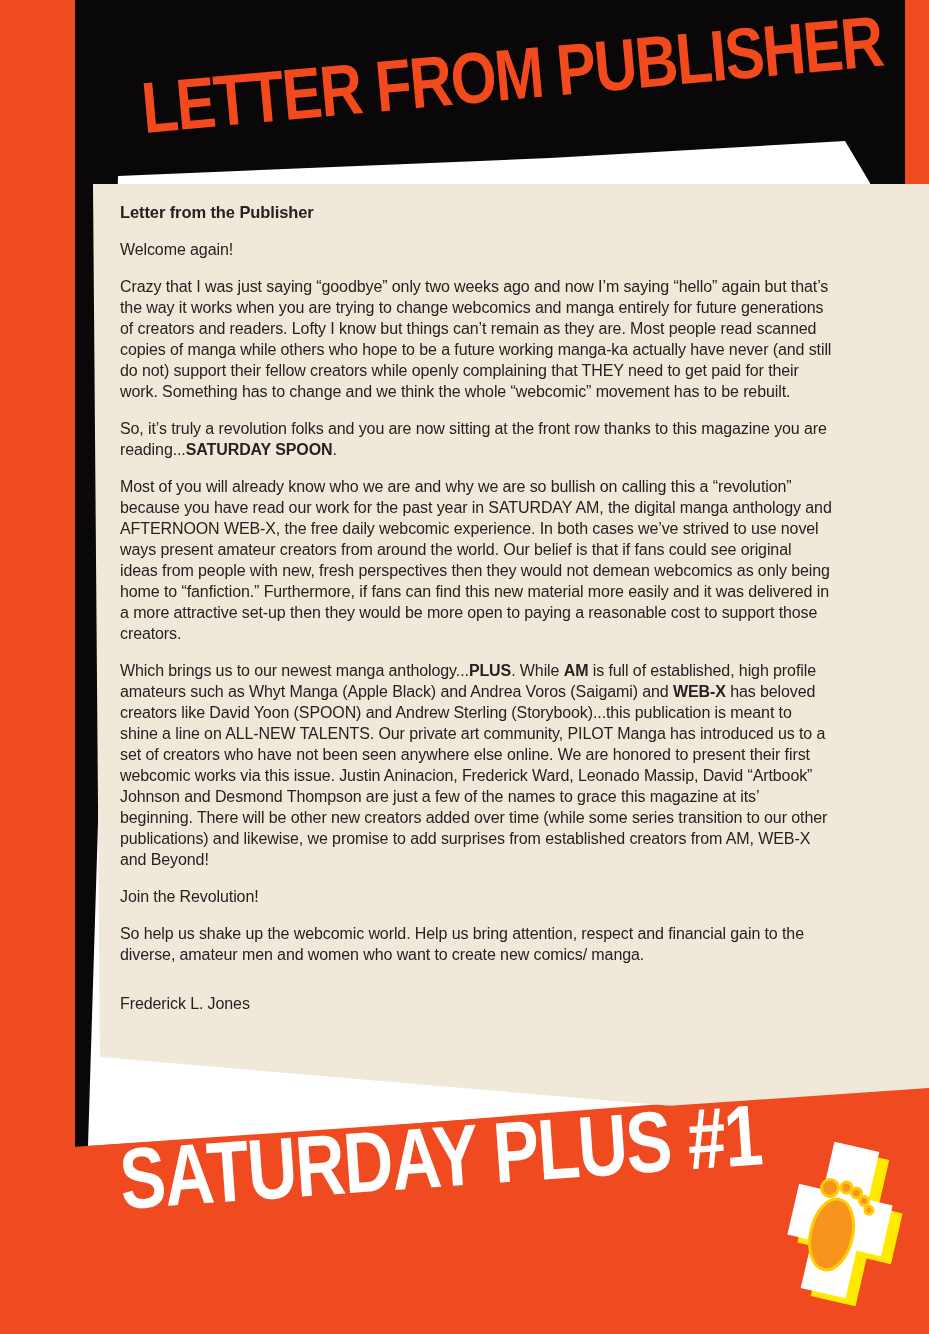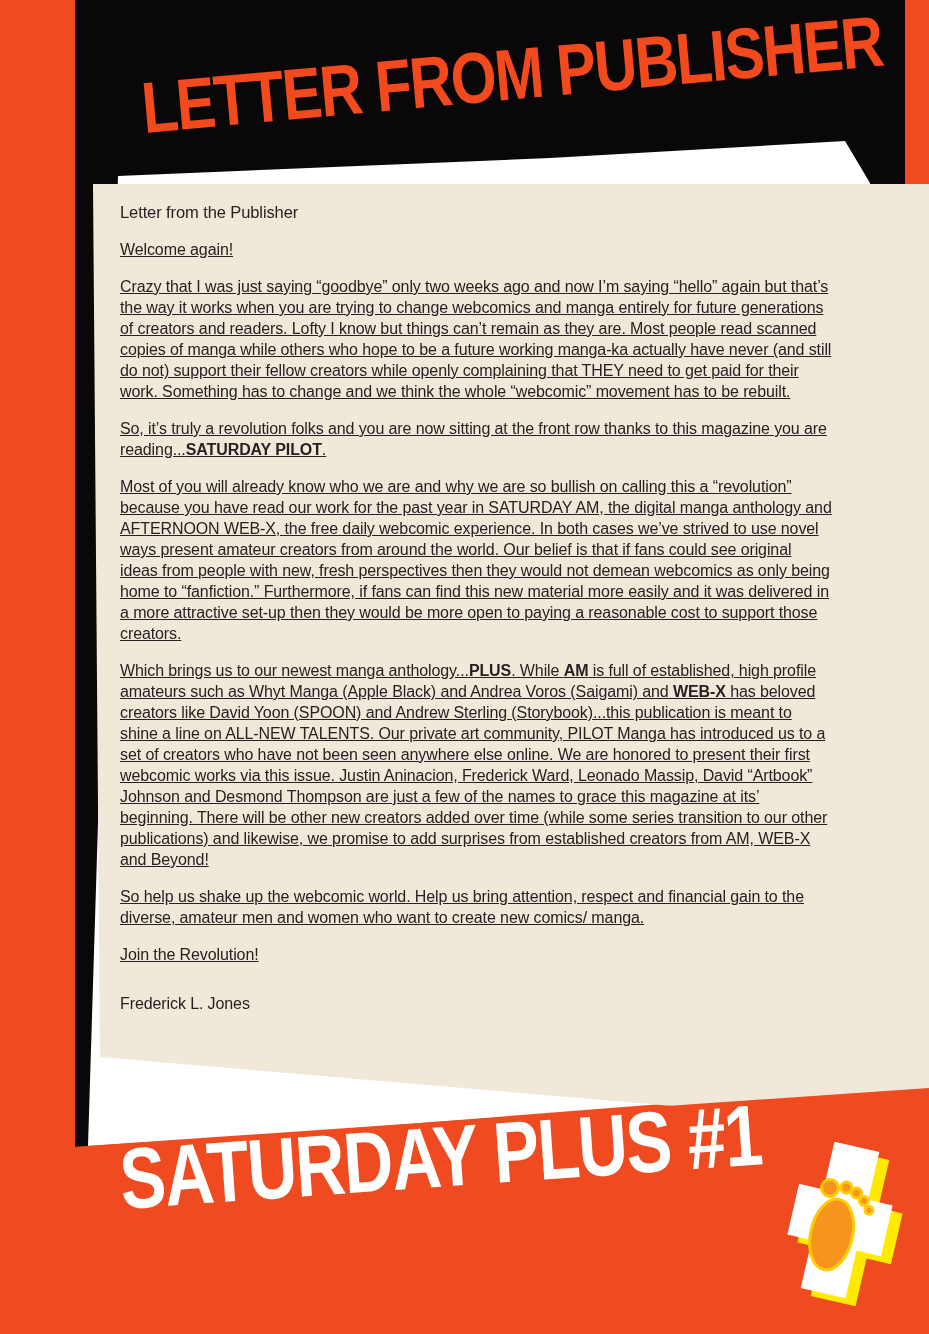--- a/index.html
+++ b/index.html
@@ -47,24 +47,24 @@
     color:var(--white);
     transform:rotate(-4deg) scaleX(0.8);
     transform-origin:left center;
   }
   .letter{
     position:absolute;left:120px;top:202px;width:712px;z-index:2;
     color:var(--ink);
     font-size:16px;line-height:21px;letter-spacing:-0.1px;
   }
   .letter h1{
-    font-size:16.5px;line-height:21px;font-weight:400;
+    font-size:16.5px;line-height:21px;font-weight:700;
     margin:0 0 9px 0;color:var(--ink);
   }
-  .letter p{margin:16px 0 9px 0;text-decoration:underline;}
+  .letter p{margin:16px 0 9px 0;}
   .letter .b{font-weight:700;}
   .signature{margin-top:26px;}
   .signature div{line-height:21px;margin-top:28px;}
 </style>
 </head>
 <body>
 
 <div class="page">
 
   <svg class="bg-svg" viewBox="0 0 929 1334">
@@ -94,25 +94,25 @@
     </g>
   </svg>
 
   <div class="headline">LETTER FROM PUBLISHER</div>
 
   <div class="letter">
     <h1>Letter from the Publisher</h1>
     <div id="letter-paragraphs">
         <p><span>Welcome again!</span></p>
         <p><span>Crazy that I was just saying “goodbye” only two weeks ago and now I’m saying “hello” again but that’s the way it works when you are trying to change webcomics and manga entirely for future generations of creators and readers. Lofty I know but things can’t remain as they are. Most people read scanned copies of manga while others who hope to be a future working manga-ka actually have never (and still do not) support their fellow creators while openly complaining that THEY need to get paid for their work. Something has to change and we think the whole “webcomic” movement has to be rebuilt.</span></p>
-        <p><span>So, it’s truly a revolution folks and you are now sitting at the front row thanks to this magazine you are reading...</span><span class="b">SATURDAY PILOT</span><span>.</span></p>
+        <p><span>So, it’s truly a revolution folks and you are now sitting at the front row thanks to this magazine you are reading...</span><span class="b">SATURDAY SPOON</span><span>.</span></p>
         <p><span>Most of you will already know who we are and why we are so bullish on calling this a “revolution” because you have read our work for the past year in SATURDAY AM, the digital manga anthology and AFTERNOON WEB-X, the free daily webcomic experience. In both cases we’ve strived to use novel ways present amateur creators from around the world. Our belief is that if fans could see original ideas from people with new, fresh perspectives then they would not demean webcomics as only being home to “fanfiction.” Furthermore, if fans can find this new material more easily and it was delivered in a more attractive set-up then they would be more open to paying a reasonable cost to support those creators.</span></p>
         <p><span>Which brings us to our newest manga anthology...</span><span class="b">PLUS</span><span>. While </span><span class="b">AM</span><span> is full of established, high profile amateurs such as Whyt Manga (Apple Black) and Andrea Voros (Saigami) and </span><span class="b">WEB-X</span><span> has beloved creators like David Yoon (SPOON) and Andrew Sterling (Storybook)...this publication is meant to shine a line on ALL-NEW TALENTS. Our private art community, PILOT Manga has introduced us to a set of creators who have not been seen anywhere else online. We are honored to present their first webcomic works via this issue. Justin Aninacion, Frederick Ward, Leonado Massip, David “Artbook” Johnson and Desmond Thompson are just a few of the names to grace this magazine at its’ beginning. There will be other new creators added over time (while some series transition to our other publications) and likewise, we promise to add surprises from established creators from AM, WEB-X and Beyond!</span></p>
+        <p><span>Join the Revolution!</span></p>
         <p><span>So help us shake up the webcomic world. Help us bring attention, respect and financial gain to the diverse, amateur men and women who want to create new comics/ manga.</span></p>
-        <p><span>Join the Revolution!</span></p>
       </div>
     <div class="signature">
       <div>Frederick L. Jones</div>
     </div>
   </div>
 
   <div class="banner-title">SATURDAY PLUS #1</div>
 
 </div>
 

